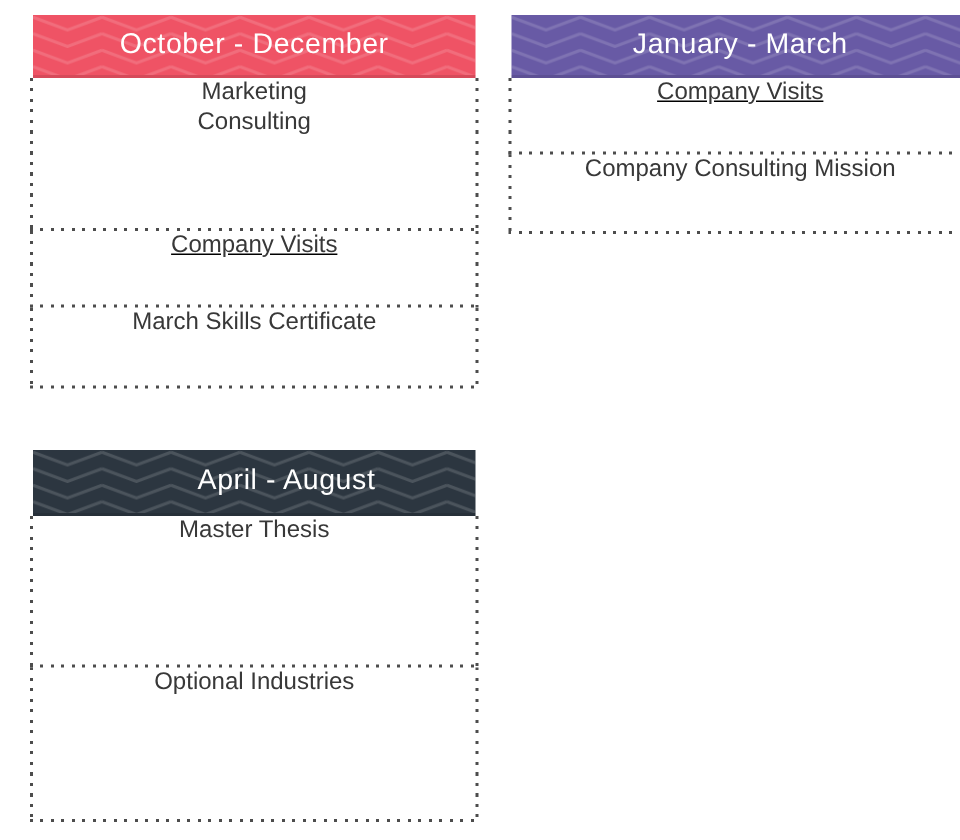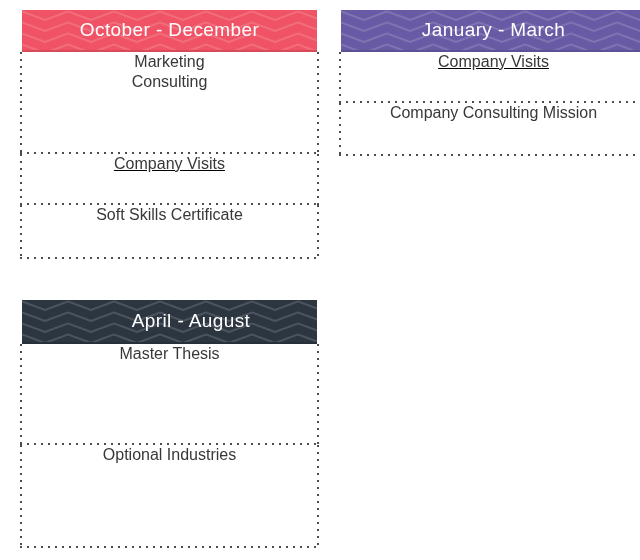--- a/index.html
+++ b/index.html
@@ -109,21 +109,21 @@
           <div>Consulting</div>
         </div>
       </div>
       <div class="section sec-1">
         <div class="section-label">
           <div>Company Visits</div>
         </div>
       </div>
       <div class="section sec-2">
         <div class="section-label">
-          <div>Soft Skills Certificate</div>
+          <div>March Skills Certificate</div>
         </div>
       </div>
     </div>
   </div>
 
   <div class="card card-2">
     <div class="card-header header-purple">
       <svg class="chevron-svg">
           <rect width="100%" height="100%" fill="url(#chev)"></rect>
         </svg>

